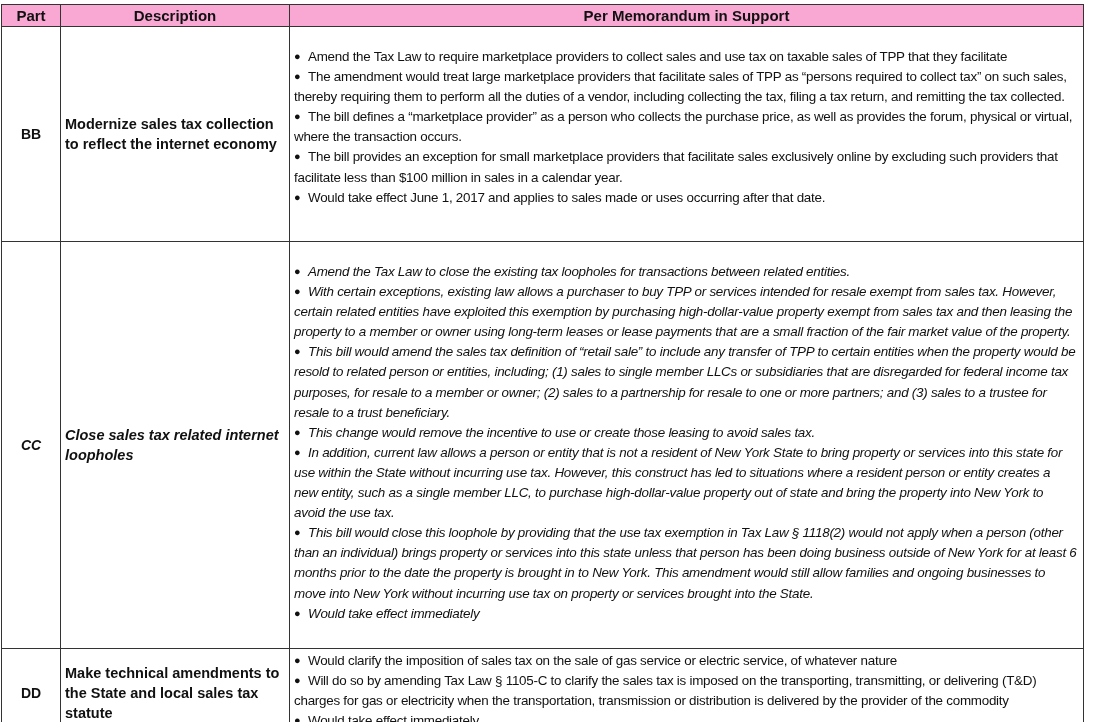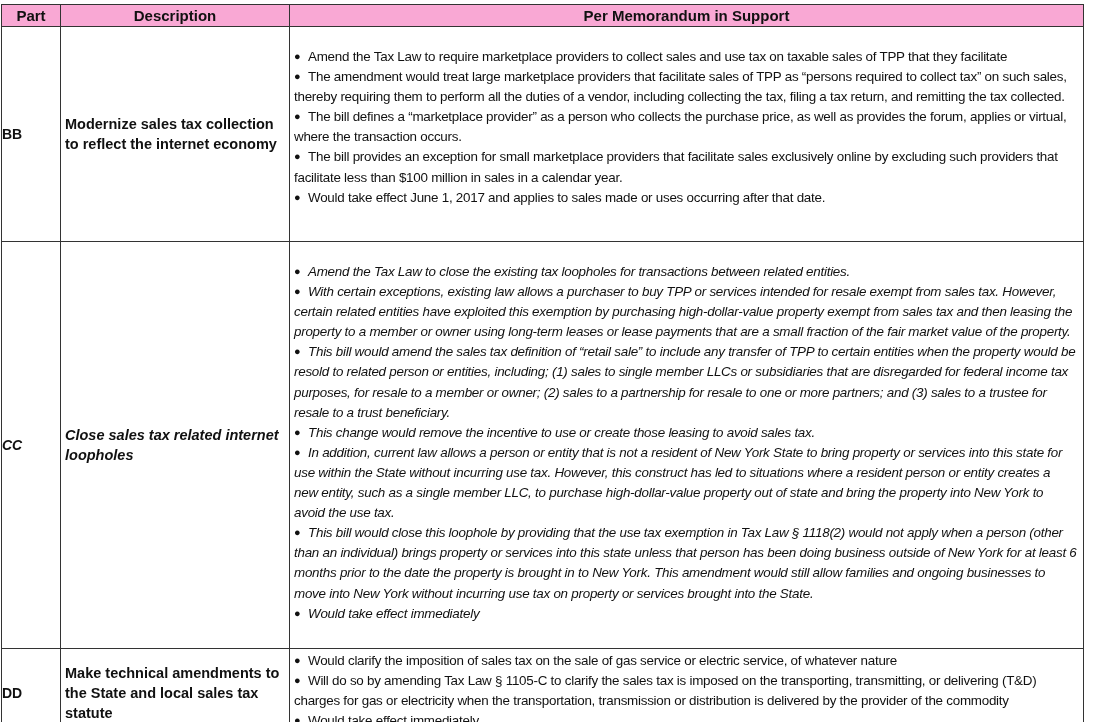--- a/index.html
+++ b/index.html
@@ -3,21 +3,21 @@
 <meta charset="utf-8">
 <style>
   html, body { margin: 0; padding: 0; background: #ffffff; }
   body { width: 1100px; height: 722px; overflow: hidden; position: relative; font-family: "Liberation Sans", sans-serif; color: #111; }
   .tbl { position: absolute; left: 1px; top: 4px; width: 1083px; border-collapse: collapse; table-layout: fixed; }
   .tbl td, .tbl th { border: 1.5px solid #333; padding: 0; vertical-align: middle; }
   .tbl th { background: #f9a8d4; font-weight: bold; font-size: 15px; height: 21px; text-align: center; line-height: 20px; }
   .col-part { width: 59px; }
   .col-desc { width: 229px; }
   .col-memo { width: auto; }
-  td.part { font-weight: bold; font-size: 14px; }
+  td.part { text-align: center; font-weight: bold; font-size: 14px; }
   td.desc { font-weight: bold; font-size: 14.5px; line-height: 20px; padding: 0 4px 0 4px; border-radius: 21px; }
   td.memo { font-size: 13.4px; line-height: 20.1px; padding: 0 6px 0 4px; letter-spacing: -0.25px; }
   .memo-inner { padding-top: 2px; padding-bottom: 2px; }
   .bullet-item { display: block; }
   .bullet-glyph { display: inline-block; width: 14px; font-size: 11px; position: relative; top: -1px; }
   .row-bb td { height: 196px; }
   .row-cc td { height: 388px; font-style: italic; }
   .row-dd td { height: 88px; }
   .row-bb td.memo, .row-cc td.memo { vertical-align: top; padding-top: 18px; }
   .row-dd td.memo { vertical-align: top; padding-top: 0; }
@@ -39,21 +39,21 @@
     </tr>
   </thead>
   <tbody>
     <tr class="row-bb">
       <td class="part">BB</td>
       <td class="desc">Modernize sales tax collection to reflect the internet economy</td>
       <td class="memo">
         <div class="memo-inner">
           <span class="bullet-item"><span class="bullet-glyph">●</span><span>Amend the Tax Law to require marketplace providers to collect sales and use tax on taxable sales of TPP that they facilitate</span></span>
           <span class="bullet-item"><span class="bullet-glyph">●</span><span>The amendment would treat large marketplace providers that facilitate sales of TPP as “persons required to collect tax” on such sales, thereby requiring them to perform all the duties of a vendor, including collecting the tax, filing a tax return, and remitting the tax collected.</span></span>
-          <span class="bullet-item"><span class="bullet-glyph">●</span><span>The bill defines a “marketplace provider” as a person who collects the purchase price, as well as provides the forum, applies or virtual, where the transaction occurs.</span></span>
+          <span class="bullet-item"><span class="bullet-glyph">●</span><span>The bill defines a “marketplace provider” as a person who collects the purchase price, as well as provides the forum, physical or virtual, where the transaction occurs.</span></span>
           <span class="bullet-item"><span class="bullet-glyph">●</span><span>The bill provides an exception for small marketplace providers that facilitate sales exclusively online by excluding such providers that facilitate less than $100 million in sales in a calendar year.</span></span>
           <span class="bullet-item"><span class="bullet-glyph">●</span><span>Would take effect June 1, 2017 and applies to sales made or uses occurring after that date.</span></span>
         </div>
       </td>
     </tr>
     <tr class="row-cc">
       <td class="part">CC</td>
       <td class="desc">Close sales tax related internet loopholes</td>
       <td class="memo">
         <div class="memo-inner">

